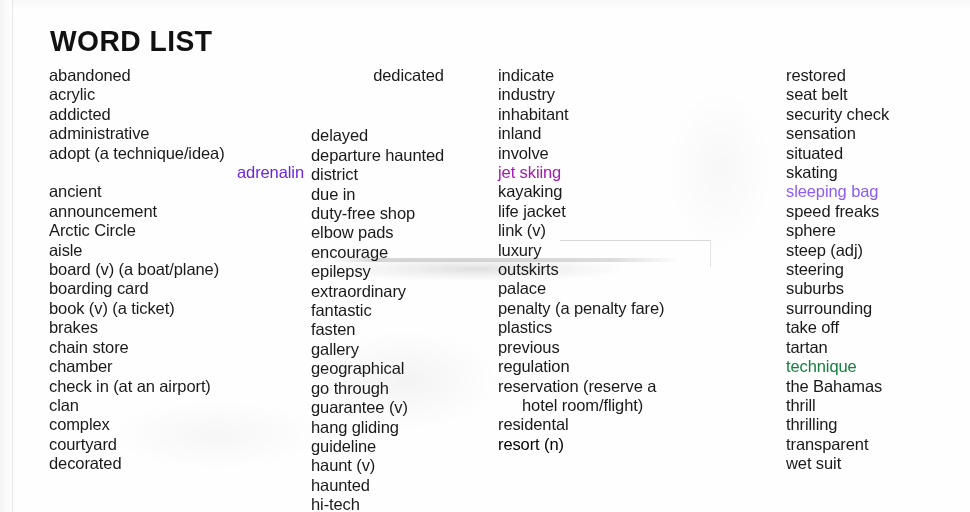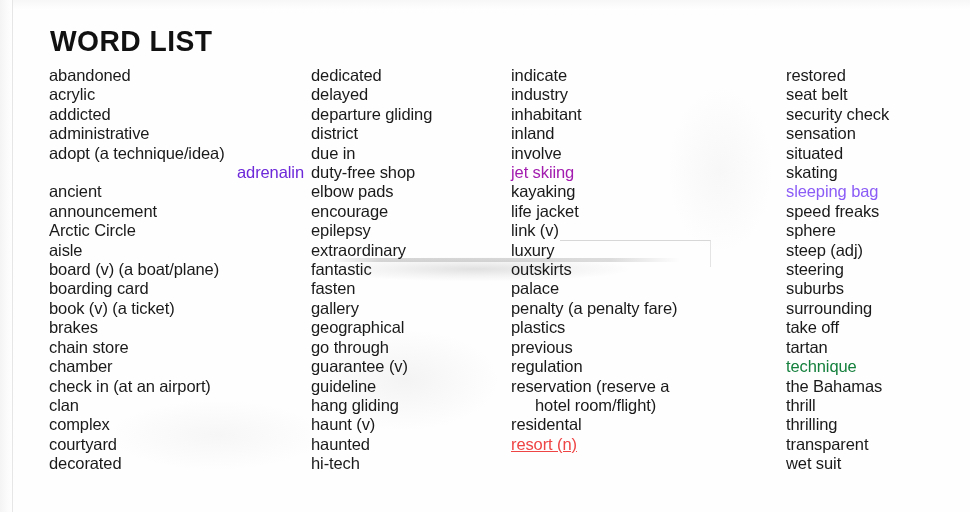--- a/index.html
+++ b/index.html
@@ -106,21 +106,21 @@
     left: 0;
     top: 66px;
     width: 970px;
   }
   .word-column {
     position: absolute;
     top: 0;
   }
   .word-column.c0 { left: 49px;  width: 255px; }
   .word-column.c1 { left: 311px; width: 195px; }
-  .word-column.c2 { left: 511px; width: 235px; }
+  .word-column.c2 { left: 498px; width: 235px; }
   .word-column.c3 { left: 786px; width: 200px; }
 
   .word-item {
     font-size: 16.5px;
     line-height: 19.4px;
     color: #1a1a1a;
     white-space: nowrap;
     letter-spacing: -0.1px;
   }
   .word-item.indent {
@@ -166,38 +166,38 @@
           <div class="word-item" style="color: rgb(26, 26, 26);">brakes</div>
           <div class="word-item" style="color: rgb(26, 26, 26);">chain store</div>
           <div class="word-item" style="color: rgb(26, 26, 26);">chamber</div>
           <div class="word-item" style="color: rgb(26, 26, 26);">check in (at an airport)</div>
           <div class="word-item" style="color: rgb(26, 26, 26);">clan</div>
           <div class="word-item" style="color: rgb(26, 26, 26);">complex</div>
           <div class="word-item" style="color: rgb(26, 26, 26);">courtyard</div>
           <div class="word-item" style="color: rgb(26, 26, 26);">decorated</div>
         </div>
       <div class="word-column c1">
-          <div class="word-item" style="color: rgb(26, 26, 26);">dedicated</div>
-          <div class="word-item" style="color: rgb(26, 26, 26);">delayed</div>
-          <div class="word-item" style="color: rgb(26, 26, 26);">departure gliding</div>
+          <div class="word-item" style="color: rgb(26, 26, 26); text-align: center;">dedicated</div>
+          <div class="word-item" style="color: rgb(26, 26, 26); margin-top: 41px;">delayed</div>
+          <div class="word-item" style="color: rgb(26, 26, 26);">departure haunted</div>
           <div class="word-item" style="color: rgb(26, 26, 26);">district</div>
           <div class="word-item" style="color: rgb(26, 26, 26);">due in</div>
           <div class="word-item" style="color: rgb(26, 26, 26);">duty-free shop</div>
           <div class="word-item" style="color: rgb(26, 26, 26);">elbow pads</div>
           <div class="word-item" style="color: rgb(26, 26, 26);">encourage</div>
           <div class="word-item" style="color: rgb(26, 26, 26);">epilepsy</div>
           <div class="word-item" style="color: rgb(26, 26, 26);">extraordinary</div>
           <div class="word-item" style="color: rgb(26, 26, 26);">fantastic</div>
           <div class="word-item" style="color: rgb(26, 26, 26);">fasten</div>
           <div class="word-item" style="color: rgb(26, 26, 26);">gallery</div>
           <div class="word-item" style="color: rgb(26, 26, 26);">geographical</div>
           <div class="word-item" style="color: rgb(26, 26, 26);">go through</div>
           <div class="word-item" style="color: rgb(26, 26, 26);">guarantee (v)</div>
+          <div class="word-item" style="color: rgb(26, 26, 26);">hang gliding</div>
           <div class="word-item" style="color: rgb(26, 26, 26);">guideline</div>
-          <div class="word-item" style="color: rgb(26, 26, 26);">hang gliding</div>
           <div class="word-item" style="color: rgb(26, 26, 26);">haunt (v)</div>
           <div class="word-item" style="color: rgb(26, 26, 26);">haunted</div>
           <div class="word-item" style="color: rgb(26, 26, 26);">hi-tech</div>
         </div>
       <div class="word-column c2">
           <div class="word-item" style="color: rgb(26, 26, 26);">indicate</div>
           <div class="word-item" style="color: rgb(26, 26, 26);">industry</div>
           <div class="word-item" style="color: rgb(26, 26, 26);">inhabitant</div>
           <div class="word-item" style="color: rgb(26, 26, 26);">inland</div>
           <div class="word-item" style="color: rgb(26, 26, 26);">involve</div>
@@ -208,21 +208,21 @@
           <div class="word-item" style="color: rgb(26, 26, 26);">luxury</div>
           <div class="word-item" style="color: rgb(26, 26, 26);">outskirts</div>
           <div class="word-item" style="color: rgb(26, 26, 26);">palace</div>
           <div class="word-item" style="color: rgb(26, 26, 26);">penalty (a penalty fare)</div>
           <div class="word-item" style="color: rgb(26, 26, 26);">plastics</div>
           <div class="word-item" style="color: rgb(26, 26, 26);">previous</div>
           <div class="word-item" style="color: rgb(26, 26, 26);">regulation</div>
           <div class="word-item" style="color: rgb(26, 26, 26);">reservation (reserve a</div>
           <div class="word-item indent" style="color: rgb(26, 26, 26);">hotel room/flight)</div>
           <div class="word-item" style="color: rgb(26, 26, 26);">residental</div>
-          <div class="word-item" style="color: #ef4444; text-decoration: underline;">resort (n)</div>
+          <div class="word-item" style="color: #000000;">resort (n)</div>
         </div>
       <div class="word-column c3">
           <div class="word-item" style="color: rgb(26, 26, 26);">restored</div>
           <div class="word-item" style="color: rgb(26, 26, 26);">seat belt</div>
           <div class="word-item" style="color: rgb(26, 26, 26);">security check</div>
           <div class="word-item" style="color: rgb(26, 26, 26);">sensation</div>
           <div class="word-item" style="color: rgb(26, 26, 26);">situated</div>
           <div class="word-item" style="color: rgb(26, 26, 26);">skating</div>
           <div class="word-item" style="color: #8b5cf6;">sleeping bag</div>
           <div class="word-item" style="color: rgb(26, 26, 26);">speed freaks</div>

